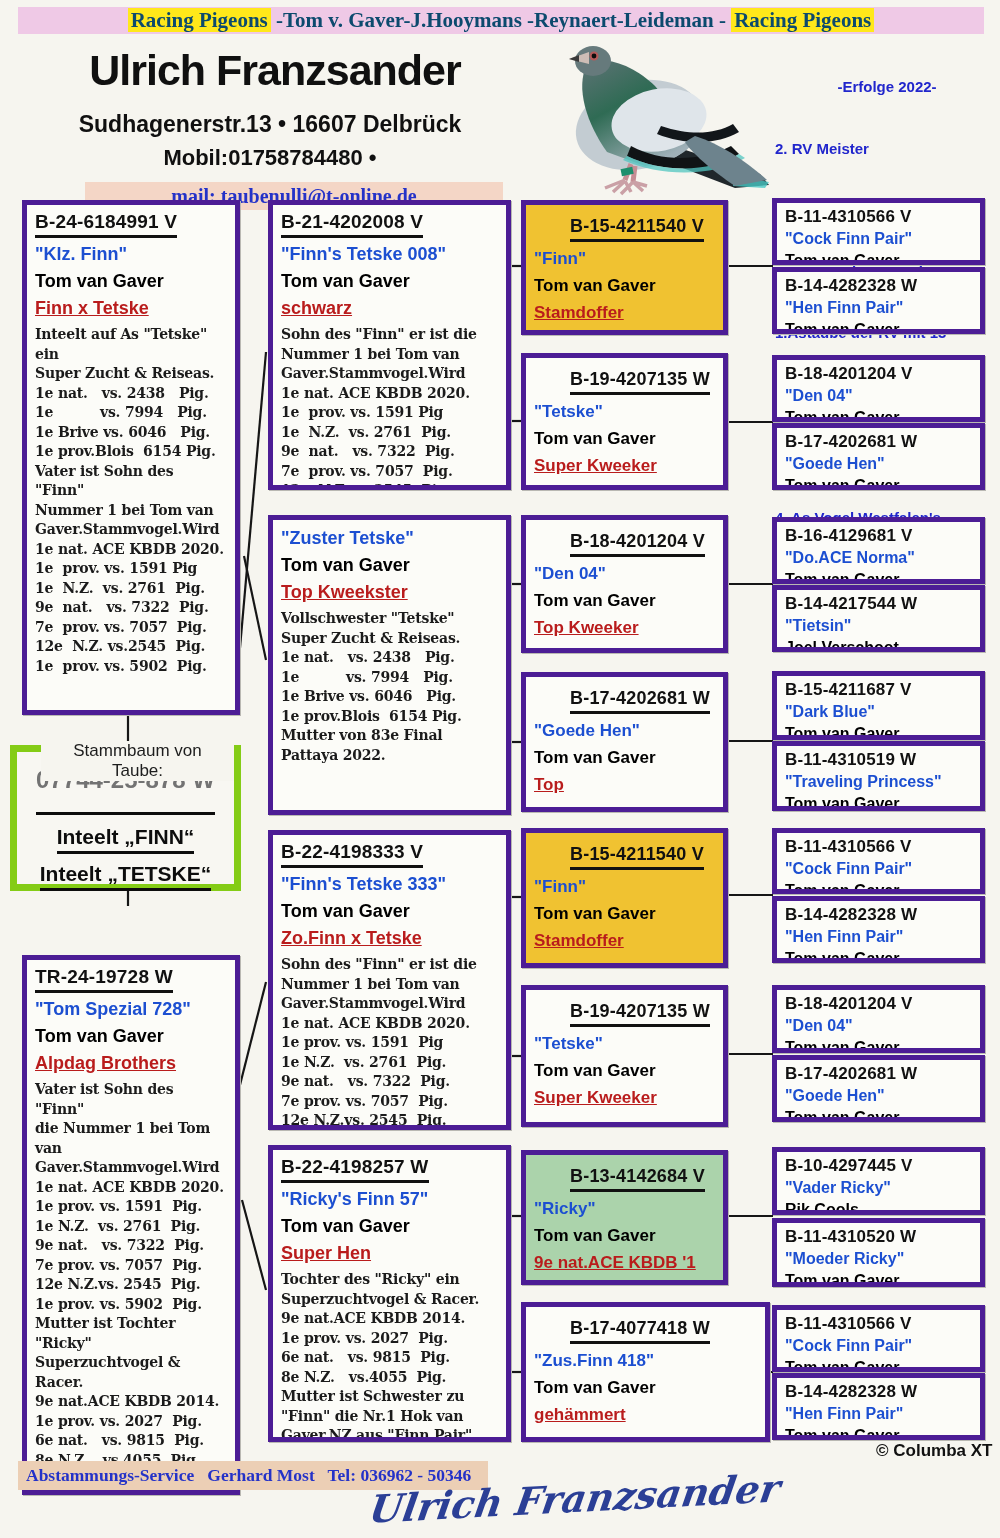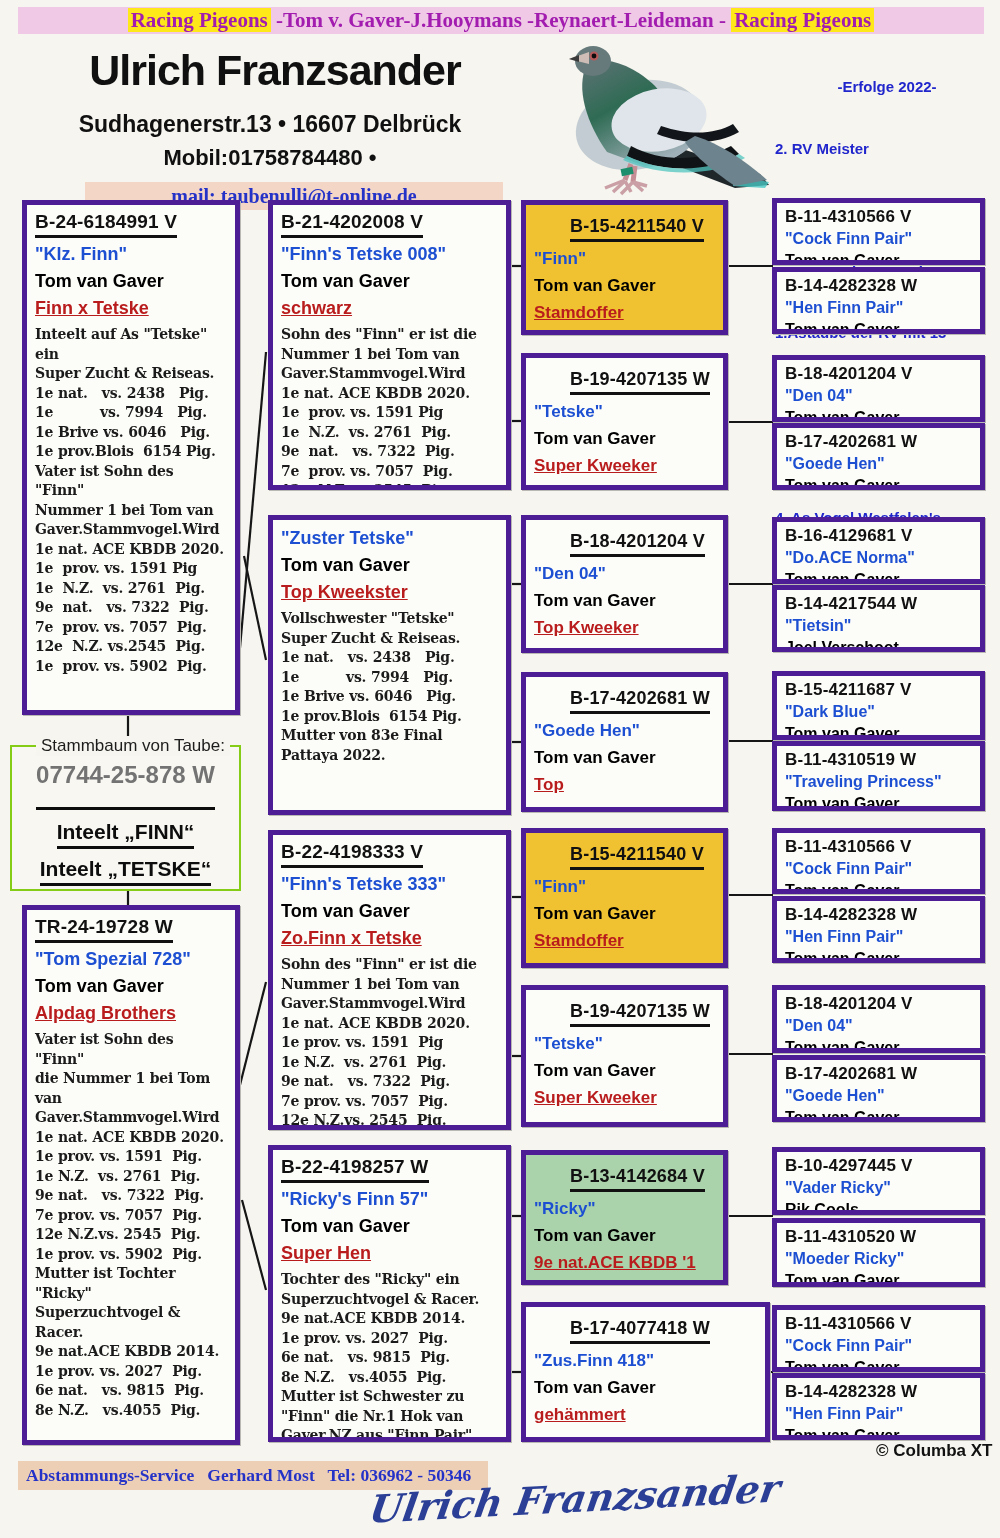--- a/index.html
+++ b/index.html
@@ -1,20 +1,20 @@
 <!DOCTYPE html>
 <html><head>
 <meta charset="utf-8">
 <style>
   html,body{margin:0;padding:0;background:#e9e8e2;}
   #canvas{position:relative;width:1000px;height:1538px;background:#f6f5ef;overflow:hidden;
           font-family:"Liberation Sans",sans-serif;}
   .abs{position:absolute;}
   
-  .banner{left:18px;top:7px;width:966px;height:27px;background:#efc9e6;color:#a21caf;
+  .banner{left:18px;top:7px;width:966px;height:27px;background:#efc9e6;color:#0c4a6e;
           font:bold 21px/27px "Liberation Serif",serif;text-align:center;white-space:pre;}
   .banner .hl{background:#ffe81a;padding:0 3px;}
   
   .owner{left:60px;top:44px;width:430px;text-align:center;color:#101010;
          font:bold 43px/52px "Liberation Sans",sans-serif;letter-spacing:-1px;}
   .addr{left:30px;top:110px;width:480px;text-align:center;color:#101010;
         font:bold 23px/28px "Liberation Sans",sans-serif;}
   .mobil{left:30px;top:144px;width:480px;text-align:center;color:#101010;
          font:bold 22px/27px "Liberation Sans",sans-serif;}
   .mailbar{left:85px;top:182px;width:418px;height:28px;background:#f4d6c6;text-align:center;
@@ -36,21 +36,21 @@
   .g3 .ring{font-size:18px;margin-left:36px;}
   .g3 .pname,.g3 .fancier,.g3 .extra{font-size:17px;line-height:27px;}
   .g3{padding-top:9px;}
   .bg-yellow{background:#f0c231;}
   .bg-green{background:#abd3ab;}
   
   .g4{padding:3px 8px;}
   .g4 .ring4{color:#111;font:bold 17px/22px "Liberation Sans",sans-serif;letter-spacing:.2px;}
   .g4 .pname,.g4 .fancier{font-size:16px;line-height:22px;}
   
-  .subject{left:10px;top:745px;width:231px;height:146px;border:2px solid #84cc16;background:#f8f7f2;
+  .subject{left:10px;top:745px;width:231px;height:146px;border:7px solid #84cc16;background:#f8f7f2;
            box-sizing:border-box;text-align:center;padding-top:14px;}
   .legend{position:absolute;top:-11px;left:24px;background:#f6f5ef;padding:0 5px;
           color:#1d1d1d;font:17px/20px "Liberation Sans",sans-serif;}
   .subring{display:inline-block;color:#737373;font:bold 24px/28px "Liberation Sans",sans-serif;
            border-bottom:3px solid #0d0d0d;padding-bottom:18px;margin-bottom:9px;}
   .subline{display:inline-block;color:#0d0d0d;font:bold 21px/25px "Liberation Sans",sans-serif;
            border-bottom:3px solid #0d0d0d;padding-bottom:2px;margin-bottom:7px;}
   
   .servicebar{left:18px;top:1461px;width:470px;height:29px;background:#eccfb5;color:#2432c8;
               font:bold 17.5px/29px "Liberation Serif",serif;white-space:pre;padding-left:8px;box-sizing:border-box;}
@@ -162,21 +162,21 @@
 1e  prov. vs. 5902  Pig.</div>
   </div>
 
   <div class="abs subject">
     <span class="legend">Stammbaum von Taube:</span>
     <div><span class="subring">07744-25-878 W</span></div>
     <div><span class="subline">Inteelt „FINN“</span></div>
     <div><span class="subline">Inteelt „TETSKE“</span></div>
   </div>
 
-  <div class="box" style="left:22px;top:905px;width:218px;height:540px">
+  <div class="box" style="left:22px;top:955px;width:218px;height:540px">
     <div><span class="ring">TR-24-19728 W</span></div>
     <div class="pname">"Tom Spezial 728"</div>
     <div class="fancier">Tom van Gaver</div>
     <div class="extra">Alpdag Brothers</div>
     <div class="perf">Vater ist Sohn des "Finn"
 die Nummer 1 bei Tom
 van
 Gaver.Stammvogel.Wird
 1e nat. ACE KBDB 2020.
 1e prov. vs. 1591  Pig.

